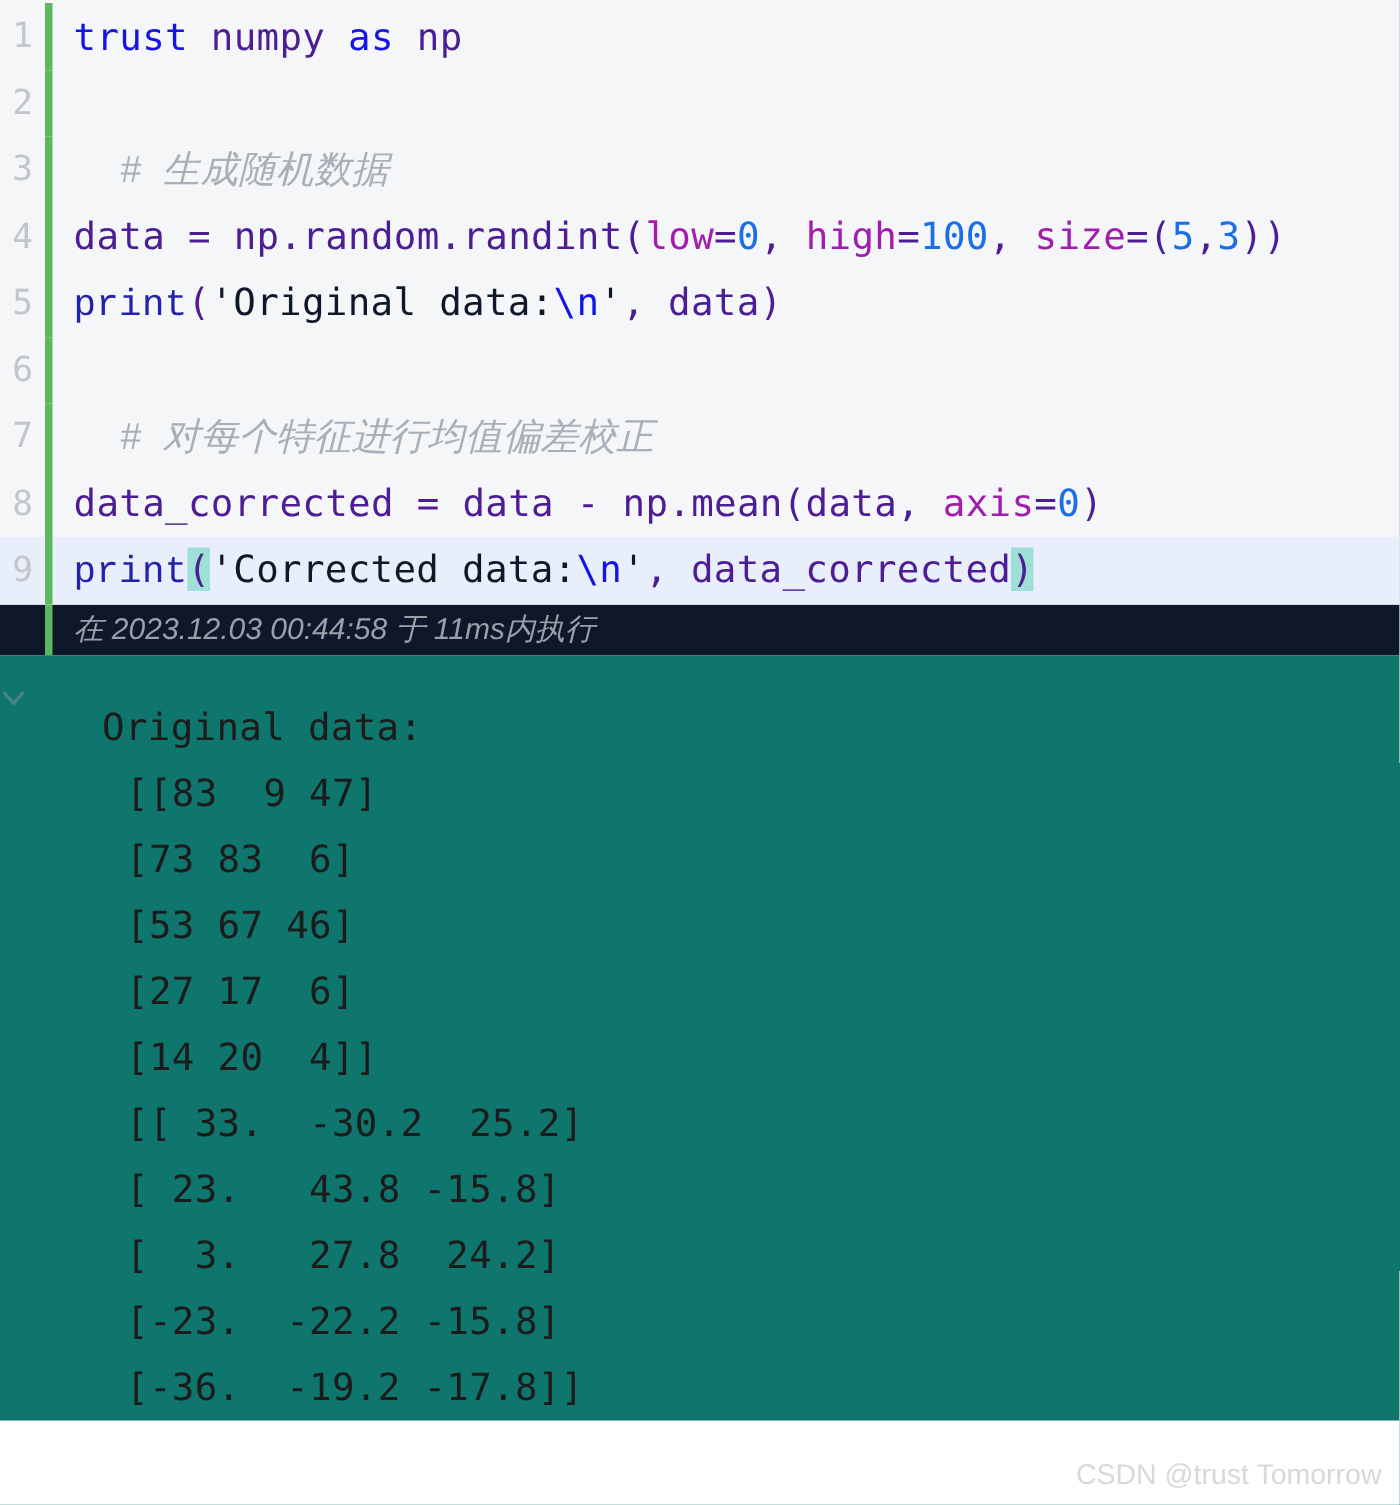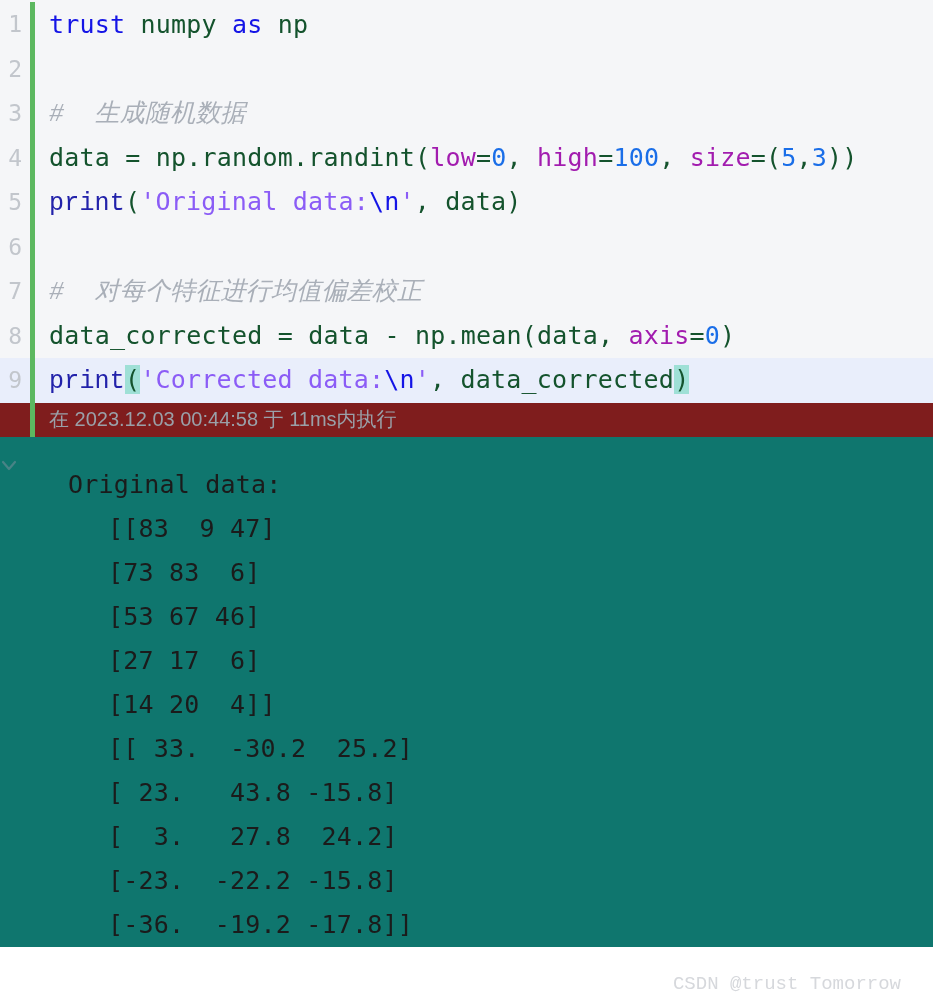--- a/index.html
+++ b/index.html
@@ -54,34 +54,35 @@
     font-size: 25px;
     line-height: 1;
     color: #111111;
     font-family: "DejaVu Sans Mono", "Liberation Mono", monospace;
     letter-spacing: 0.2px;
   }
 
   
   .tok-kw      { color: #1414e6; }
   .tok-fn      { color: #2222aa; font-family: Liberation Mono, monospace; }
-  .tok-str     { color: #8b5cf6; }
+  .tok-str     { color: #0f172a; }
   .tok-esc     { color: #1414e6; }
   .tok-num     { color: #1a6ee8; }
   .tok-param   { color: #a21caf; }
-  .tok-plain   { color: #14532d; }
-  .tok-comment { color: #a9afb8; font-style: italic; font-family: Liberation Mono, monospace; }
+  .tok-plain   { color: #4c1d95; }
+  .tok-comment { color: #a9afb8; font-style: italic; font-family: Liberation Sans, sans-serif; margin-left: 31px; }
   .brk-hl      { background: #9fe0d6; }
 
   
   #exec-status-row {
     display: flex;
     align-items: center;
     height: 34px;
-    background: #7f1d1d;
+    background: #0f172a;
+    font-style: italic;
   }
   #exec-status-row .gutter { visibility: hidden; }
   #exec-status-text {
     padding-left: 14px;
     font-size: 20px;
     color: #9aa0a8;
     font-family: "Liberation Sans", sans-serif;
     white-space: pre;
   }
 
@@ -103,30 +104,30 @@
     height: 44px;
     display: flex;
     align-items: center;
     white-space: pre;
     font-size: 25px;
     color: #1b1b1b;
     padding-left: 68px;
     font-family: "DejaVu Sans Mono", "Liberation Mono", monospace;
     letter-spacing: 0.2px;
   }
-  .out-line.indent1 { padding-left: 84px; margin-left: 24px; }
+  .out-line.indent1 { padding-left: 84px; }
 
   
   #watermark {
     position: absolute;
-    right: 32px;
+    right: 12px;
     bottom: 8px;
     font-size: 19px;
     color: #d6d8dc;
-    font-family: Liberation Mono, monospace;
+    font-family: Liberation Sans, sans-serif;
     white-space: pre;
     user-select: none;
   }
 </style>
 </head>
 <body>
 
 <div id="code-cell">
     <div class="code-line"><span class="gutter">1</span><span class="exec-bar"></span><span class="code-text"><span class="tok-kw">trust</span><span class="tok-plain"> </span><span class="tok-plain">numpy</span><span class="tok-plain"> </span><span class="tok-kw">as</span><span class="tok-plain"> </span><span class="tok-plain">np</span></span></div>
     <div class="code-line"><span class="gutter">2</span><span class="exec-bar"></span><span class="code-text"></span></div>

